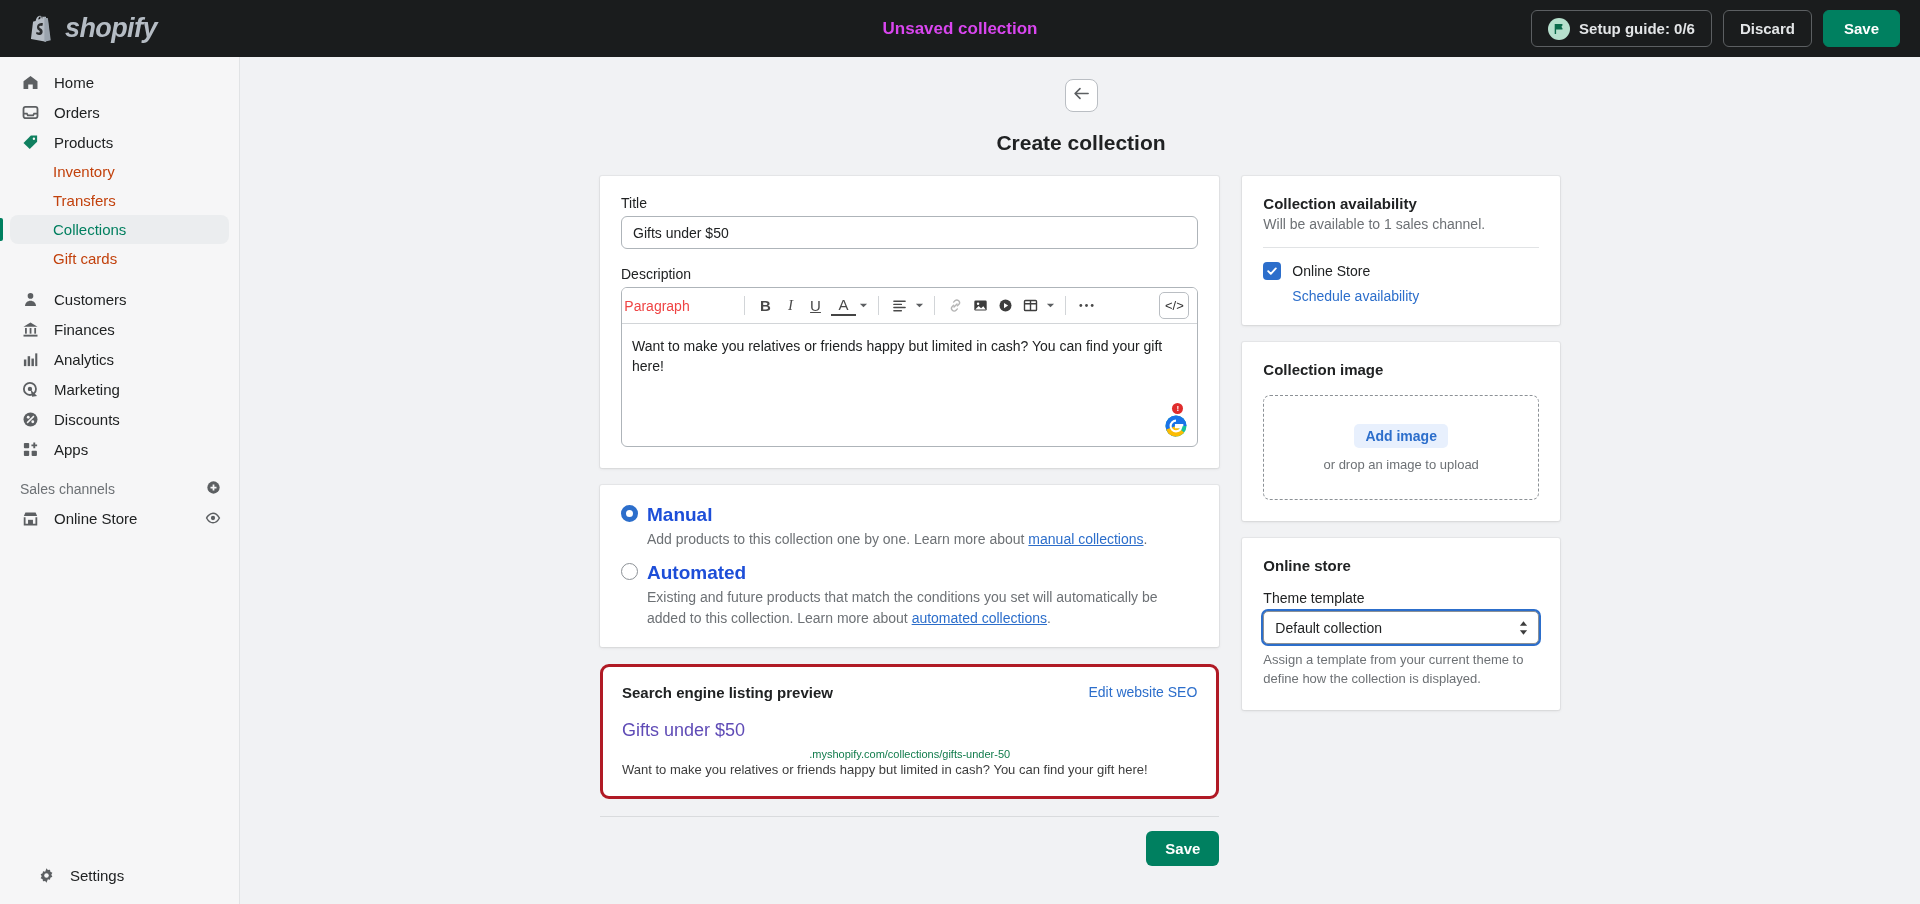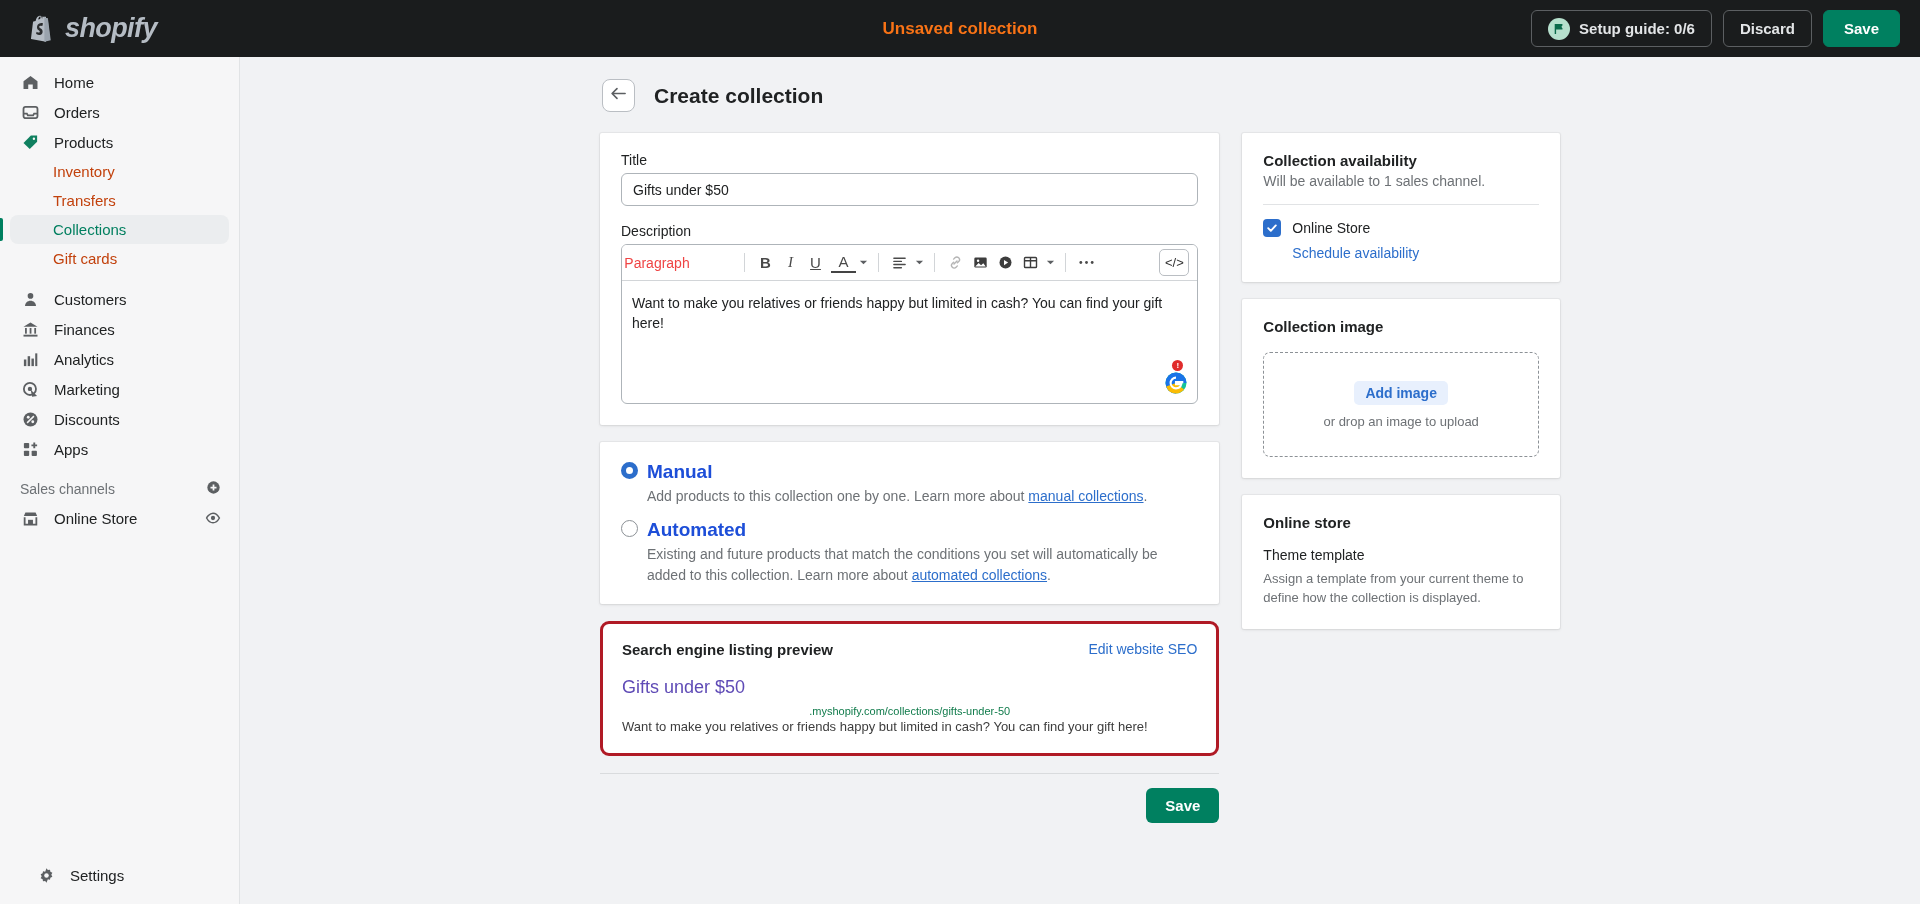--- a/index.html
+++ b/index.html
@@ -20,21 +20,21 @@
     padding: 0 20px;
   }
   .logo-wrap { display: flex; align-items: center; gap: 9px; padding-left: 10px; }
   .logo-mark { width: 26px; height: 29px; }
   .logo-text {
     color: #b5bcc4; font-size: 27px; font-style: italic;
     font-weight: 700; letter-spacing: -0.6px;
   }
   .topbar-title {
     position: absolute; left: 0; right: 0; text-align: center;
-    color: #f97316; font-size: 17px; font-weight: 700;
+    color: #d946ef; font-size: 17px; font-weight: 700;
     pointer-events: none;
   }
   .topbar-actions {
     margin-left: auto; display: flex; align-items: center; gap: 11px;
     position: relative; z-index: 2;
   }
   .btn-dark {
     background: #1a1c1d; border: 1px solid #5c5f62; border-radius: 6px;
     color: #e3e5e7; font-size: 15px; font-weight: 600;
     height: 37px; padding: 0 16px;
@@ -100,21 +100,21 @@
 
   
   .main {
     flex: 1; overflow: hidden; position: relative;
     background: #f1f2f4;
   }
   .page {
     width: 960px; margin: 0 auto; padding-top: 22px;
   }
   .page-head {
-    display: flex; align-items: center; gap: 19px; margin-bottom: 21px; padding-left: 2px;
+    display: flex; align-items: center; gap: 19px; margin-bottom: 21px; padding-left: 2px; flex-direction: column;
   }
   .back-btn {
     width: 33px; height: 33px; border: 1px solid #babec3; border-radius: 8px;
     background: #ffffff; display: flex; align-items: center; justify-content: center;
     cursor: pointer;
   }
   .page-title { font-size: 21px; font-weight: 600; color: #202223; }
 
   .cols { display: flex; gap: 23px; align-items: flex-start; }
   .col-left { width: 620px; }
@@ -620,19 +620,30 @@
               <button class="add-image-btn">
                 <span>Add image</span>
               </button>
               <div class="drop-hint">or drop an image to upload</div>
             </div>
           </div>
 
           <div class="card">
             <div class="rc-title">Online store</div>
             <div class="sel-label">Theme template</div>
+            <div class="sel-wrap">
+              <span class="sel-value">Default collection</span>
+              <span class="sel-arrows">
+                <svg width="9" height="6" viewBox="0 0 10 6">
+                    <path d="M5 0l4 5H1z" fill="#3d3d3d"></path>
+                  </svg>
+                <svg width="9" height="6" viewBox="0 0 10 6">
+                    <path d="M5 6l4-5H1z" fill="#3d3d3d"></path>
+                  </svg>
+              </span>
+            </div>
             <div class="rc-help">Assign a template from your current theme to define how the collection is displayed.</div>
           </div>
         </div>
       </div>
     </div>
   </main>
 </div>
 
 </body></html>

